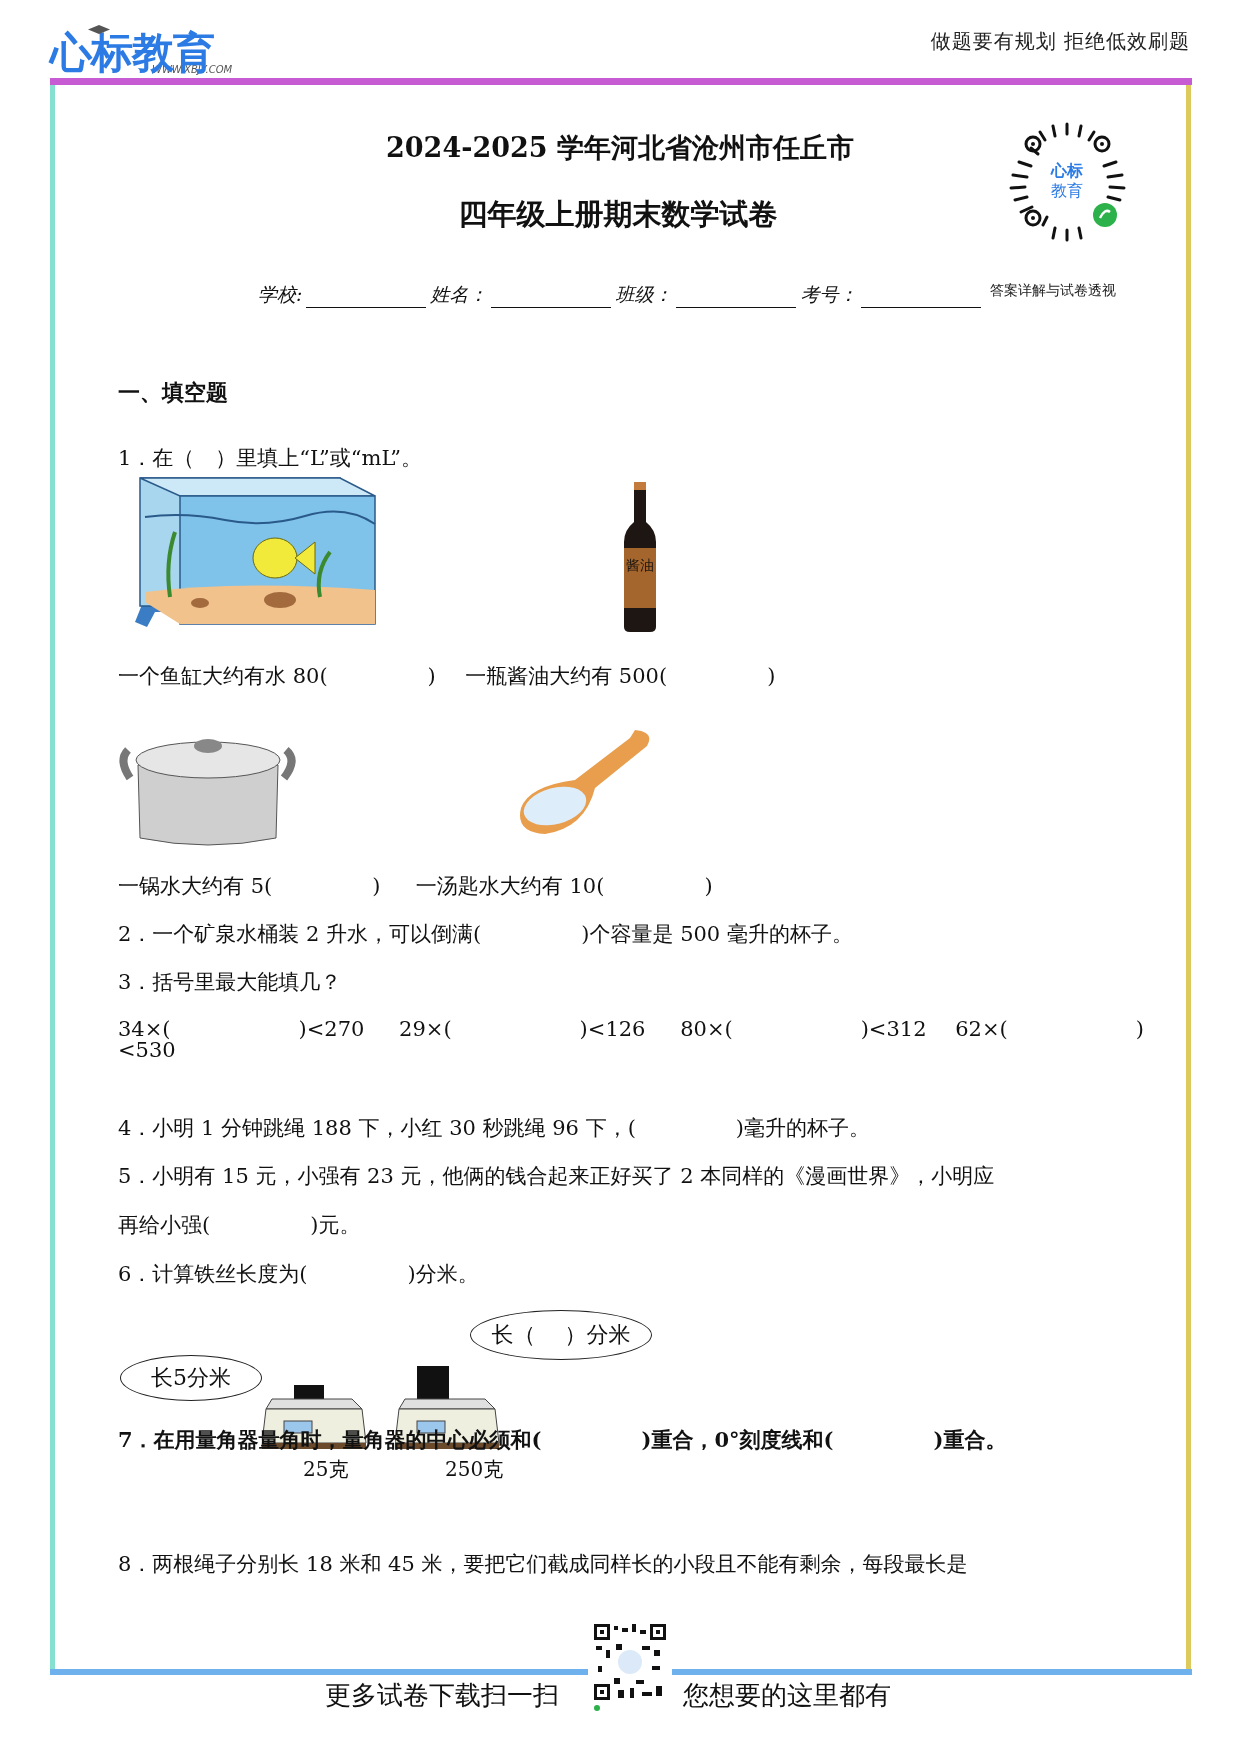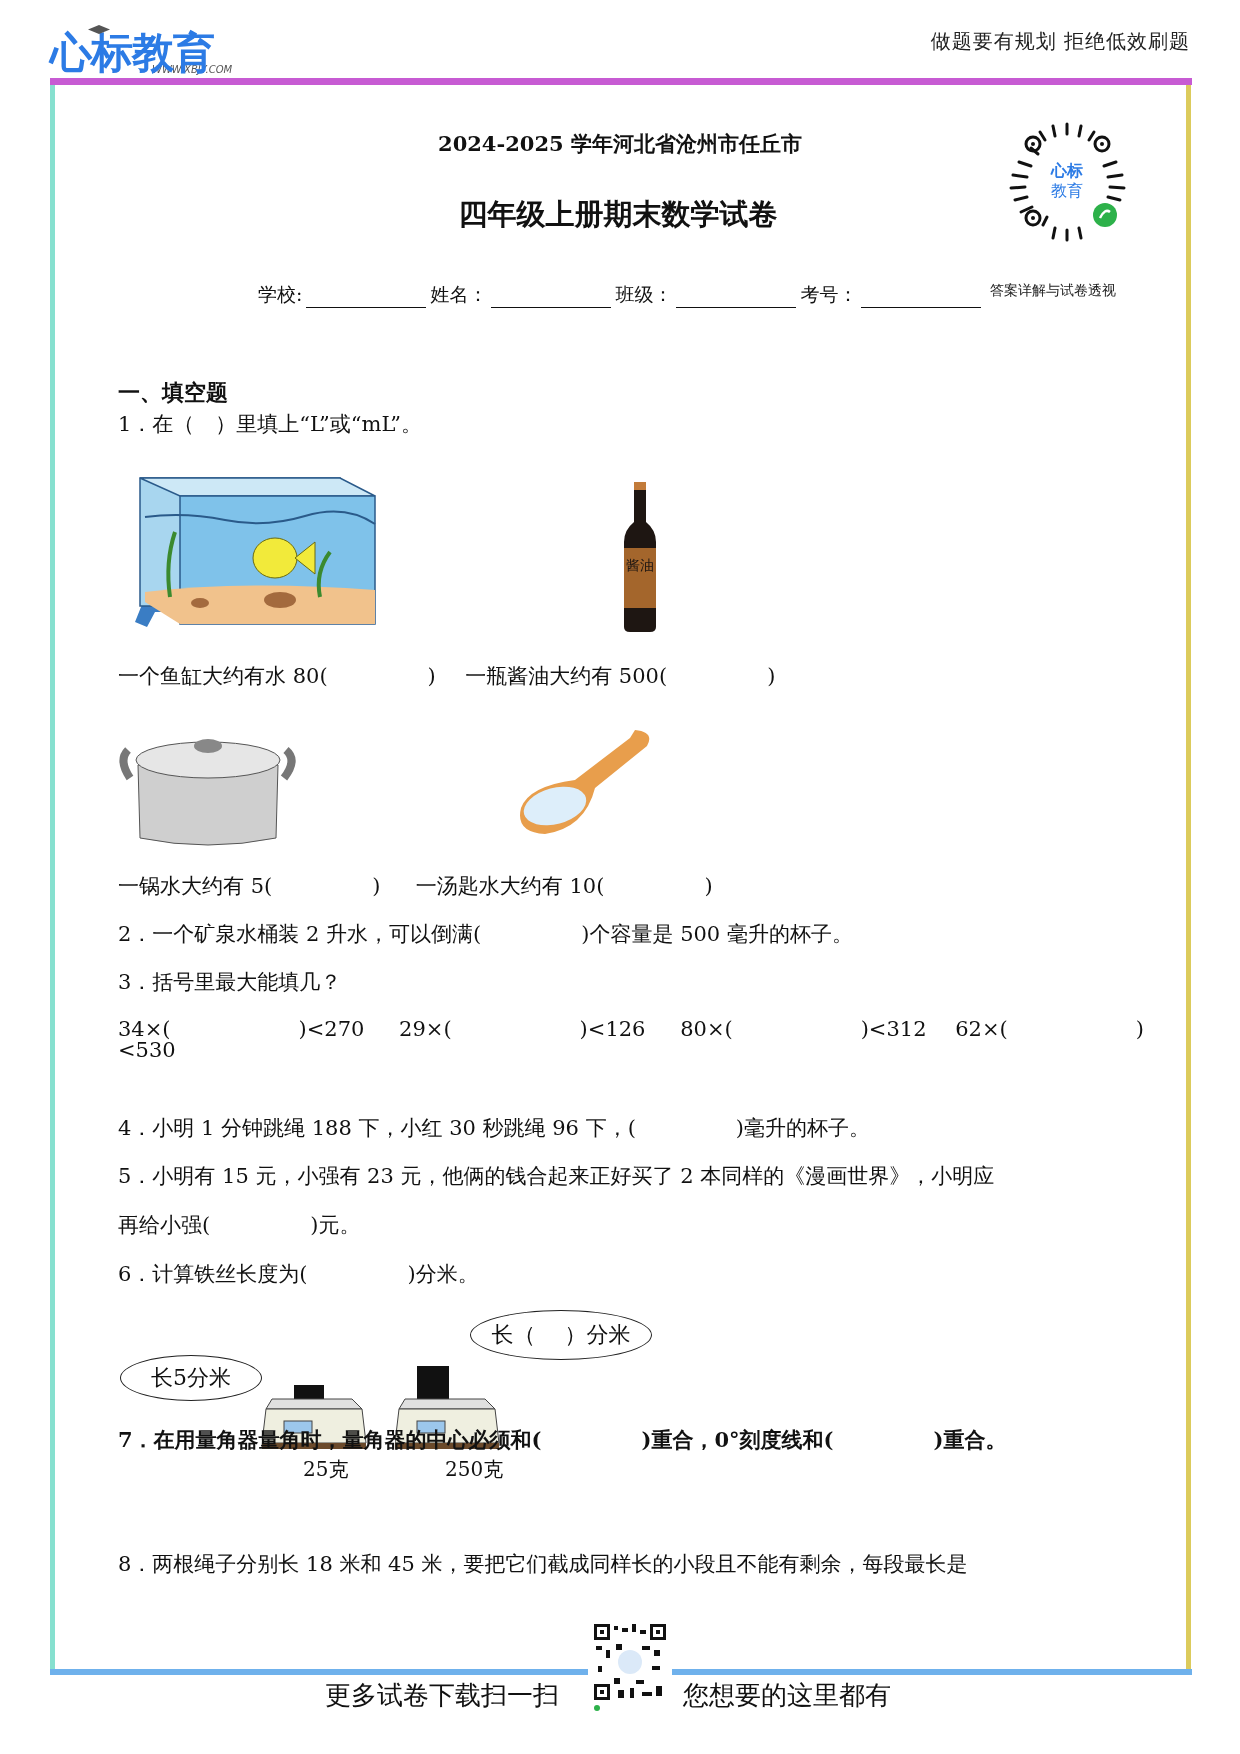--- a/index.html
+++ b/index.html
@@ -14,27 +14,27 @@
   .logo-cap { position: absolute; left: 38px; top: -4px; width: 22px; height: 10px; background: #555; clip-path: polygon(50% 0,100% 45%,50% 90%,0 45%); }
   .slogan { right: 50px; top: 28px; font-family: "DejaVu Sans", sans-serif; font-size: 20px; color: #222; letter-spacing: 1px; }
 
   .top-bar { left: 50px; top: 78px; width: 1142px; height: 7px; background: #c75bd3; }
   .left-bar { left: 50px; top: 85px; width: 5px; height: 1590px; background: #86e0cf; }
   .right-bar { left: 1186px; top: 85px; width: 5px; height: 1590px; background: #dccb5c; }
   .bottom-bar-l { left: 50px; top: 1669px; width: 538px; height: 6px; background: #6fb1ec; }
   .bottom-bar-r { left: 672px; top: 1669px; width: 520px; height: 6px; background: #6fb1ec; }
 
   
-  .title1 { left: 0; width: 1240px; top: 130px; text-align: center; font-size: 21px; font-weight: bold; }
+  .title1 { left: 0; width: 1240px; top: 130px; text-align: center; font-size: 27px; font-weight: bold; }
   .title2 { left: 0; width: 1180px; top: 195px; text-align: center; font-size: 29px; font-weight: bold; margin-left: 28px; }
 
   .qr-big { left: 1005px; top: 120px; width: 125px; height: 125px; }
   .qr-caption { left: 990px; top: 282px; font-family: "DejaVu Sans", sans-serif; font-size: 14px; color: #222; }
 
-  .info-row { left: 258px; top: 282px; font-size: 19px; display: flex; align-items: flex-end; white-space: nowrap; }
+  .info-row { left: 258px; top: 282px; font-size: 19px; display: flex; align-items: flex-end; white-space: nowrap; font-style: italic; }
   .info-row .blank { display: inline-block; width: 120px; border-bottom: 1.5px solid #111; height: 20px; margin: 0 4px; }
 
   .section { left: 118px; top: 378px; font-size: 22px; font-weight: bold; }
   .line { left: 118px; font-size: 21px; white-space: nowrap; }
   .gap { display: inline-block; }
 
   
   .bubble { border: 1.5px solid #222; border-radius: 50%; background: #fff; font-size: 22px; text-align: center; }
   .caption { font-size: 20px; }
 
@@ -103,21 +103,21 @@
   <span class="blank"></span>
   <span>姓名：</span>
   <span class="blank"></span>
   <span>班级：</span>
   <span class="blank"></span>
   <span>考号：</span>
   <span class="blank"></span>
 </div>
 
 <div class="abs section">一、填空题</div>
-<div class="abs line" style="top:410px;">1．在（　）里填上“L”或“mL”。</div>
+<div class="abs line" style="top:444px;">1．在（　）里填上“L”或“mL”。</div>
 
 <div class="abs" style="left:125px; top:472px; width:252px; height:172px;">
   <svg width="252" height="172" viewBox="0 0 252 172">
     <path d="M10 150 L20 125 L225 125 L240 150 L225 150 L215 140 L30 140 L22 155 Z" fill="#3a7dc4"></path>
     <rect x="15" y="6" width="200" height="128" fill="#a8d6ef" stroke="#2a5a8a" stroke-width="1.5"></rect>
     <polygon points="15,6 55,24 250,24 215,6" fill="#cde8f6" stroke="#2a5a8a" stroke-width="1.5"></polygon>
     <rect x="55" y="24" width="195" height="128" fill="#7fc2ea" stroke="#2a5a8a" stroke-width="1.5"></rect>
     <path d="M20 45 Q60 40 100 48 T180 44 T250 52" stroke="#2a5a8a" stroke-width="2" fill="none"></path>
     <path d="M20 120 Q120 108 250 118 L250 152 L55 152 L20 130 Z" fill="#f1c28c"></path>
     <ellipse cx="150" cy="86" rx="22" ry="20" fill="#f2ea3a" stroke="#6a6a10"></ellipse>

